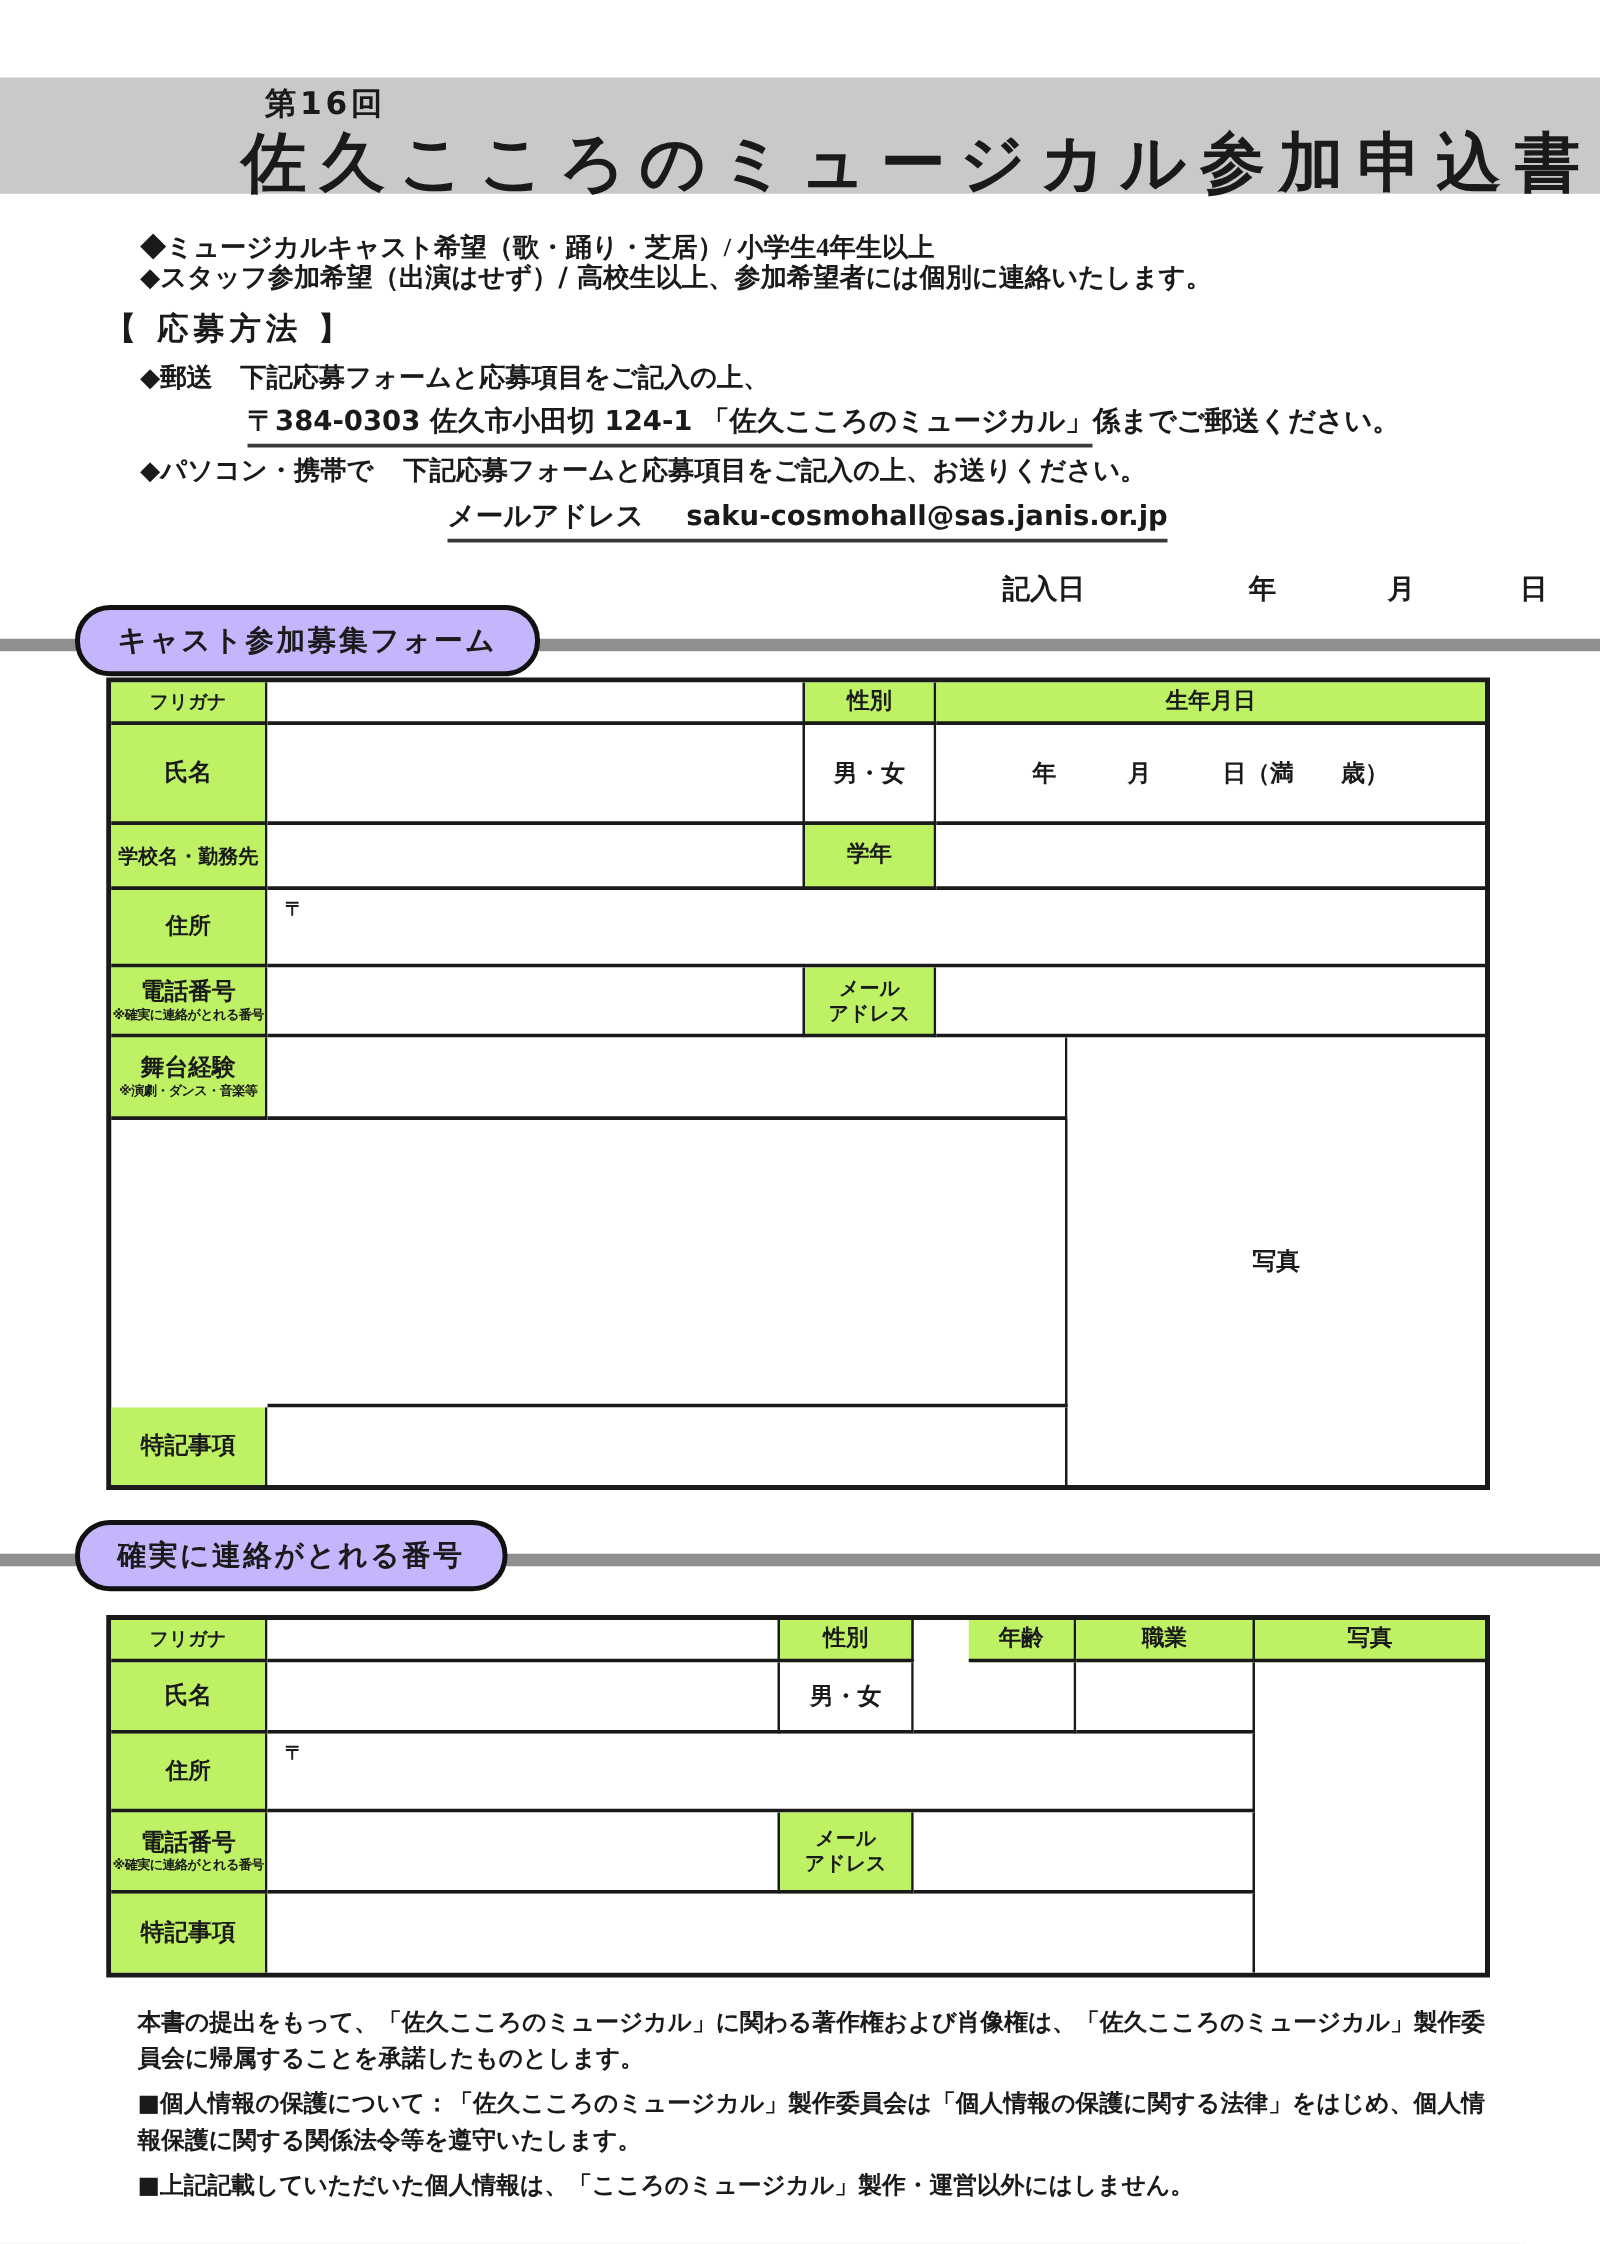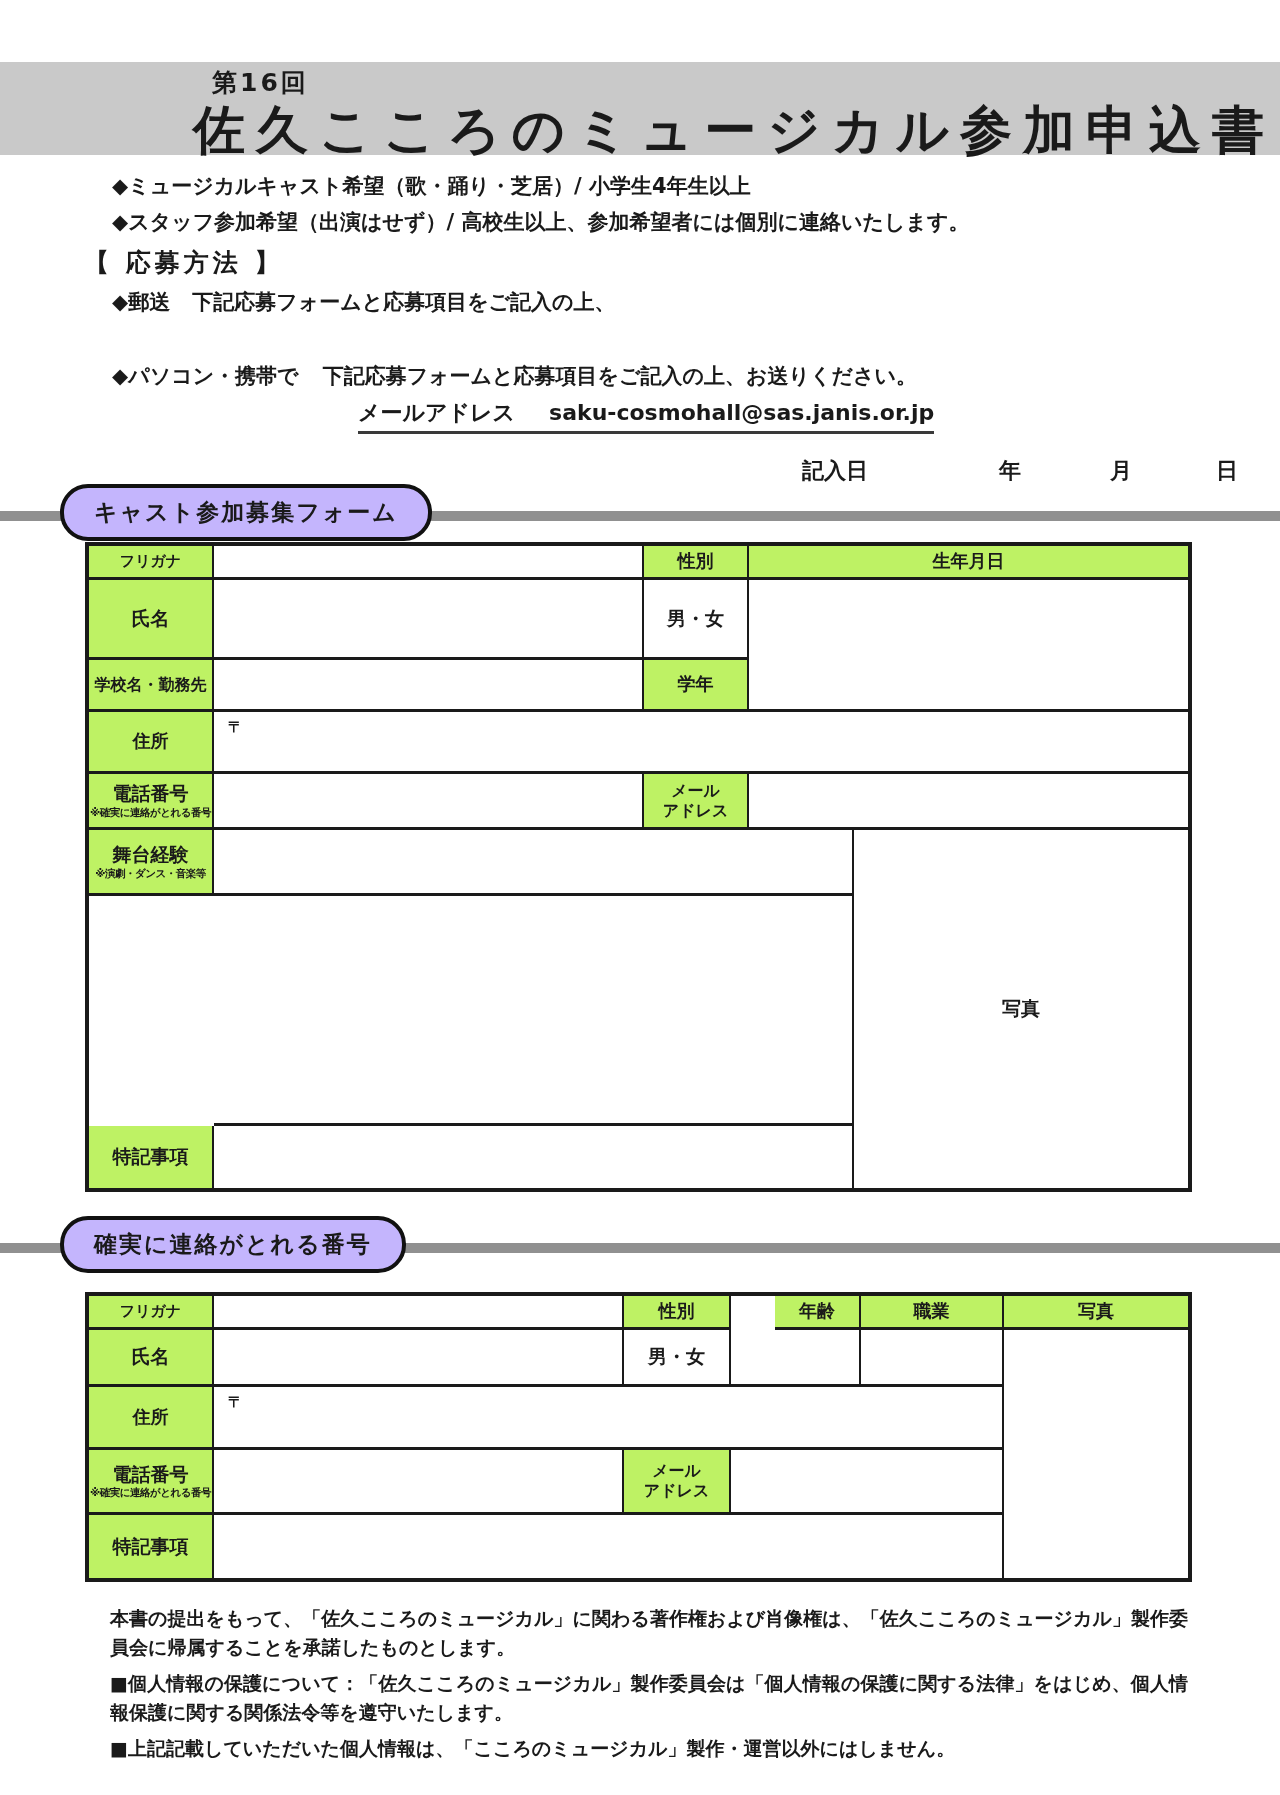--- a/index.html
+++ b/index.html
@@ -37,26 +37,29 @@
 </style>
 </head>
 <body>
 
 <div class="page">
 
   <div class="banner"></div>
   <div class="edition">第16回</div>
   <div class="main-title">佐久こころのミュージカル参加申込書</div>
 
-  <div class="line" style="left:112px;top:172px;">◆ミュージカルキャスト希望（歌・踊り・芝居）/ 小学生4年生以上</div>
+  <div class="line" style="left:112px;top:184px;font-family:Liberation Serif, serif;">◆ミュージカルキャスト希望（歌・踊り・芝居）/ 小学生4年生以上</div>
   <div class="line" style="left:112px;top:208px;">◆スタッフ参加希望（出演はせず）/ 高校生以上、参加希望者には個別に連絡いたします。</div>
 
   <div class="line howto" style="left:84px;top:246px;">【 応募方法 】</div>
   <div class="line" style="left:112px;top:288px;">
     <span>◆郵送</span><span style="margin-left:22px;">下記応募フォームと応募項目をご記入の上、</span>
+  </div>
+  <div class="line addr" style="left:198px;top:322px;">
+    <span class="ul-thick">〒384-0303 佐久市小田切 124-1 「佐久こころのミュージカル」</span><span>係までご郵送ください。</span>
   </div>
   <div class="line" style="left:112px;top:362px;">
     <span>◆パソコン・携帯で</span><span style="margin-left:24px;">下記応募フォームと応募項目をご記入の上、お送りください。</span>
   </div>
   <div class="line addr" style="left:358px;top:398px;">
     <span class="ul-thick">
       <span>メールアドレス</span><span style="margin-left:34px;">saku-cosmohall@sas.janis.or.jp</span>
     </span>
   </div>
 
@@ -73,20 +76,21 @@
        grid-template-rows:34px 80px 52px 62px 56px 66px 230px 62px;">
 
     <div class="cell lbl fs15" style="grid-column:1;grid-row:1;">フリガナ</div>
     <div class="cell inp" style="grid-column:2;grid-row:1;"></div>
     <div class="cell lbl fs18" style="grid-column:3;grid-row:1;">性別</div>
     <div class="cell lbl fs18 lc" style="grid-column:4 / span 2;grid-row:1;">生年月日</div>
 
     <div class="cell lbl fs19" style="grid-column:1;grid-row:2;">氏名</div>
     <div class="cell inp" style="grid-column:2;grid-row:2;"></div>
     <div class="cell inp fs19" style="grid-column:3;grid-row:2;">男・女</div>
+    <div class="cell inp fs19 lc" style="grid-column:4 / span 2;grid-row:2;">年　　　月　　　日（満　　歳）</div>
 
     <div class="cell lbl fs16" style="grid-column:1;grid-row:3;">学校名・勤務先</div>
     <div class="cell inp" style="grid-column:2;grid-row:3;"></div>
     <div class="cell lbl fs18" style="grid-column:3;grid-row:3;">学年</div>
     <div class="cell inp lc" style="grid-column:4 / span 2;grid-row:3;"></div>
 
     <div class="cell lbl fs18" style="grid-column:1;grid-row:4;">住所</div>
     <div class="cell inp postal lc" style="grid-column:2 / span 4;grid-row:4;">
         <span>〒</span>
       </div>

